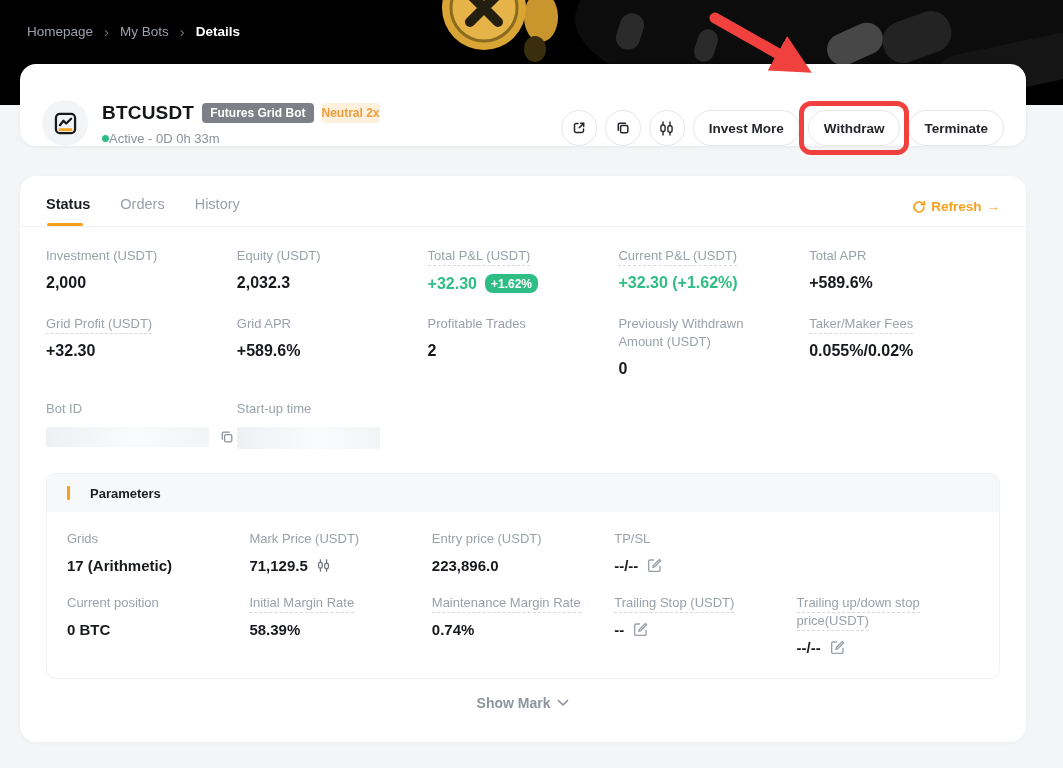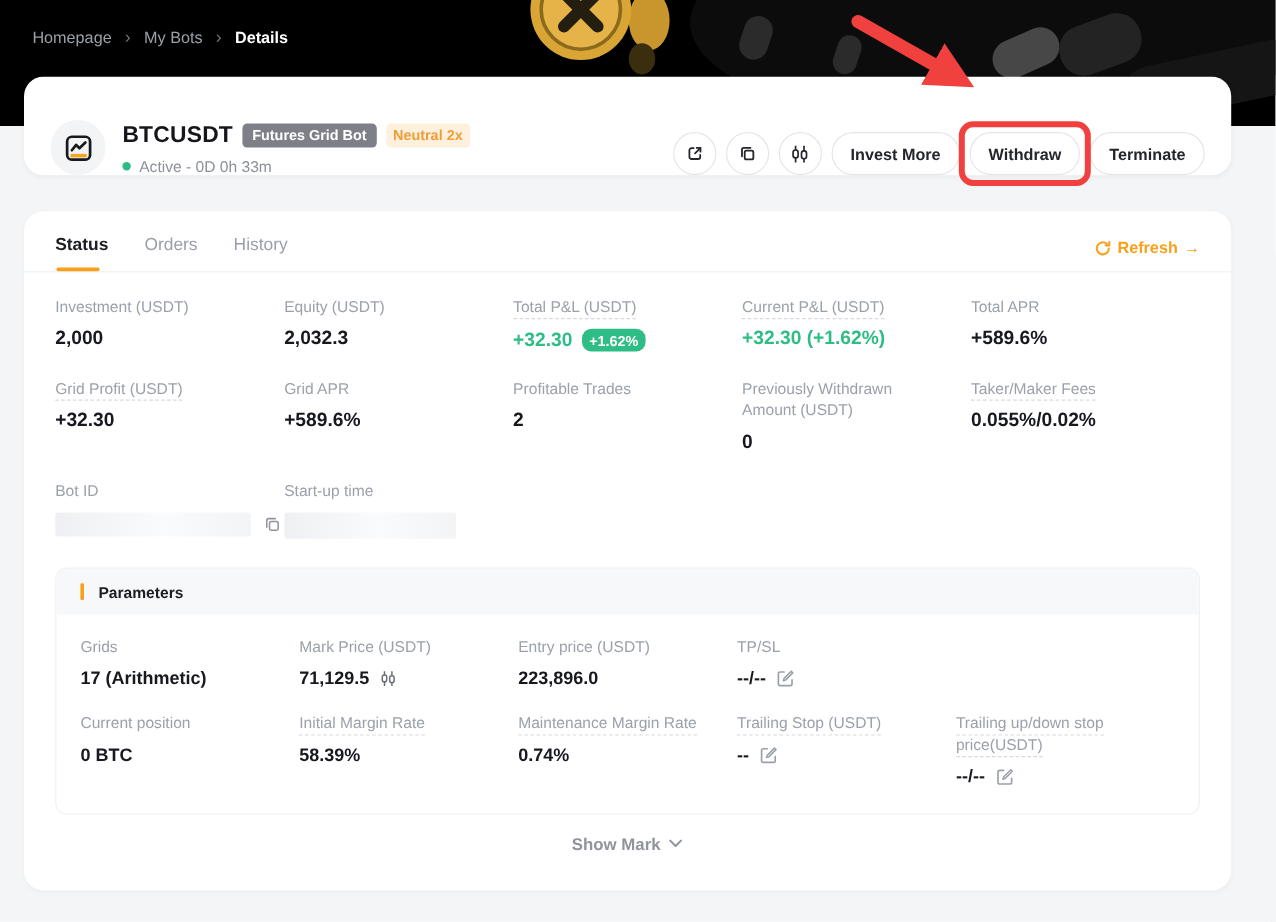--- a/index.html
+++ b/index.html
@@ -32,22 +32,22 @@
     position:absolute; left:20px; top:64px; width:1006px; height:82px;
     background:#fff; border-radius:16px; z-index:3;
     display:flex; align-items:flex-end; padding:0 22px;
     box-shadow:0 1px 4px rgba(0,0,0,.05);
   }
   .avatar { width:46px; height:46px; border-radius:50%; background:#f3f4f6; display:flex; align-items:center; justify-content:center; flex:0 0 auto; }
   .head-info { margin-left:14px; }
   .title-row { display:flex; align-items:center; gap:8px; }
   .bot-title { font-size:19px; font-weight:800; letter-spacing:.2px; color:#14161a; }
   .badge-gray { background:#7e8087; color:#fff; font-size:12px; font-weight:700; padding:3px 8px; border-radius:4px; }
-  .badge-orange { background:#fdf1dd; color:#ef9d3b; font-size:12px; font-weight:700; padding:3px 6px; border-radius:4px; }
-  .status-row { display:flex; align-items:center; gap:7px; margin-top:7px; }
+  .badge-orange { background:#fdf1dd; color:#ef9d3b; font-size:12px; font-weight:700; padding:3px 0; border-radius:4px; }
+  .status-row { display:flex; align-items:center; margin-top:7px; }
   .status-dot { width:7px; height:7px; border-radius:50%; background:#2ebd85; }
   .status-text { font-size:13px; color:#8b9099; }
   .head-actions { margin-left:auto; display:flex; align-items:center; gap:8px; }
   .icon-btn {
     width:36px; height:36px; border-radius:50%; border:1px solid #e4e6ea; background:#fff;
     display:flex; align-items:center; justify-content:center; cursor:pointer;
   }
   .pill-btn {
     height:36px; padding:0 15px; border:1px solid #e4e6ea; border-radius:18px; background:#fff;
     font-family:"Liberation Sans", sans-serif; font-size:13.5px; font-weight:600; color:#24262b;
@@ -71,21 +71,21 @@
   .stat-label { font-size:13px; color:#9ba1ab; line-height:18px; max-width:172px; }
   .dashed { border-bottom:1px dashed #d6dae0; padding-bottom:2px; cursor:help; }
   .stat-value { margin-top:9px; font-size:16px; font-weight:700; color:#17191e; display:flex; align-items:center; gap:8px; }
   .green { color:#2ebd85; }
   .pnl-badge { background:#2ebd85; color:#fff; font-size:12px; font-weight:700; padding:2.5px 6px; border-radius:8px; line-height:1.2; }
   .redacted-row { display:flex; align-items:center; gap:10px; margin-top:9px; }
   .redacted { height:20px; border-radius:2px; background:linear-gradient(90deg,#eff0f3 0%,#fafbfc 55%,#f3f4f6 100%); }
   .r-botid { width:163px; } .r-start { width:143px; height:22px; }
   
   .params { margin:24px 26px 0; border:1px solid #f0f1f4; border-radius:10px; overflow:hidden; }
-  .params-header { height:38px; background:#f7f8fa; display:flex; align-items:center; gap:12px; padding:0 20px; }
+  .params-header { height:38px; background:#f7f8fa; display:flex; align-items:center; gap:20px; padding:0 20px; }
   .accent-bar { width:3px; height:14px; background:#f8a01c; border-radius:1px; }
   .params-title { font-size:13px; font-weight:700; color:#1b1d22; }
   .params-body { padding:18px 20px 22px; }
   .param-row { display:grid; grid-template-columns:repeat(5,1fr); margin-bottom:20px; }
   .param-row:last-child { margin-bottom:0; }
   .param-value { margin-top:9px; font-size:15px; font-weight:700; color:#17191e; display:flex; align-items:center; gap:8px; }
   .show-more { display:flex; align-items:center; justify-content:center; gap:7px; margin-top:16px; color:#8f949d; font-size:14px; font-weight:600; cursor:pointer; }
 </style>
 </head>
 <body>

